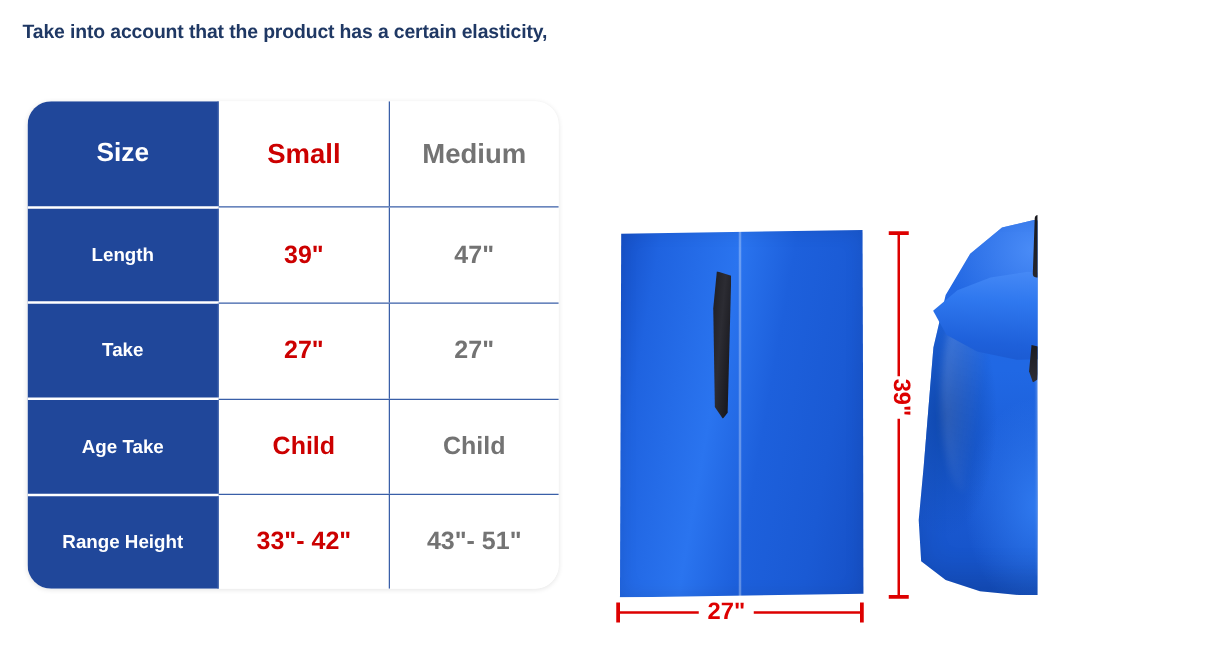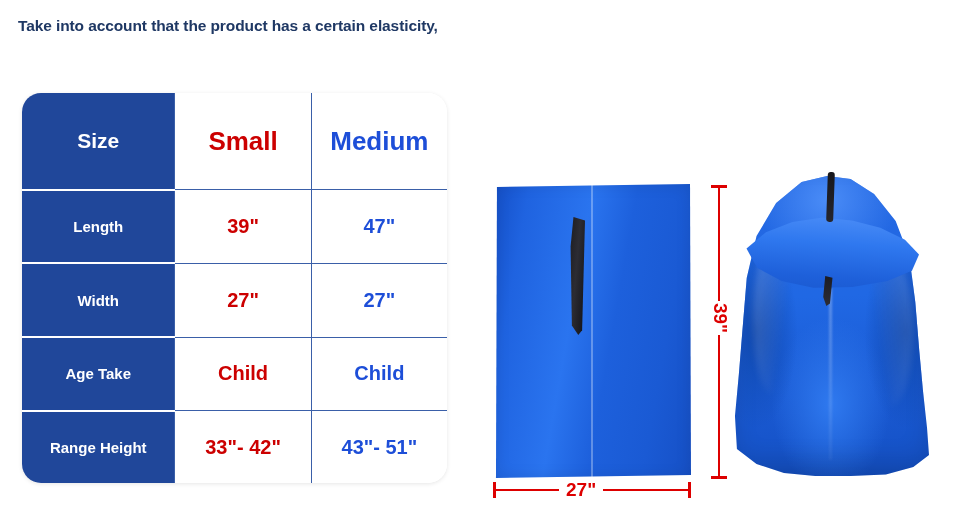--- a/index.html
+++ b/index.html
@@ -5,21 +5,21 @@
   html, body {
     margin: 0;
     padding: 0;
     background: #ffffff;
   }
   body {
     font-family: "Liberation Sans", sans-serif;
   }
   #canvas {
     position: relative;
-    width: 970px;
+    width: 830px;
     height: 529px;
     background: #ffffff;
     overflow: hidden;
   }
 
   
   #heading {
     position: absolute;
     left: 18px;
     top: 13px;
@@ -29,21 +29,21 @@
     line-height: 25px;
     color: #1f3864;
     letter-spacing: -0.1px;
   }
   #heading .hline { display: block; white-space: nowrap; }
 
   
   #size-table {
     position: absolute;
     left: 22px;
-    top: 93px;
+    top: 81px;
     width: 425px;
     height: 390px;
     border-radius: 19px;
     background: #ffffff;
     overflow: hidden;
     box-shadow: 0 1px 4px rgba(0,0,0,0.10);
   }
   #size-table table {
     border-collapse: collapse;
     width: 100%;
@@ -69,24 +69,24 @@
   td.cell {
     width: 134px;
     background: #ffffff;
     font-weight: bold;
     font-size: 20px;
     border-bottom: 1.6px solid #3a5fa8;
     border-left: 1.6px solid #3a5fa8;
   }
   tr:last-child td.cell { border-bottom: none; }
   td.cell.small  { color: #cc0000; }
-  td.cell.medium { color: #1d4ed8; }
+  td.cell.medium { color: #737373; }
 
   tr.hdr td.lbl  { font-size: 21px; }
-  tr.hdr td.cell { font-size: 26px; }
+  tr.hdr td.cell { font-size: 22px; }
 
   
   #flat-product {
     position: absolute;
     left: 495px;
     top: 184px;
     width: 196px;
     height: 294px;
   }
   #flat-body {
@@ -266,21 +266,21 @@
           <td class="lbl">Size</td>
           <td class="cell small">Small</td>
           <td class="cell medium">Medium</td>
         </tr>
         <tr>
           <td class="lbl">Length</td>
           <td class="cell small">39"</td>
           <td class="cell medium">47"</td>
         </tr>
         <tr>
-          <td class="lbl">Width</td>
+          <td class="lbl">Take</td>
           <td class="cell small">27"</td>
           <td class="cell medium">27"</td>
         </tr>
         <tr>
           <td class="lbl">Age Take</td>
           <td class="cell small">Child</td>
           <td class="cell medium">Child</td>
         </tr>
         <tr>
           <td class="lbl">Range Height</td>

